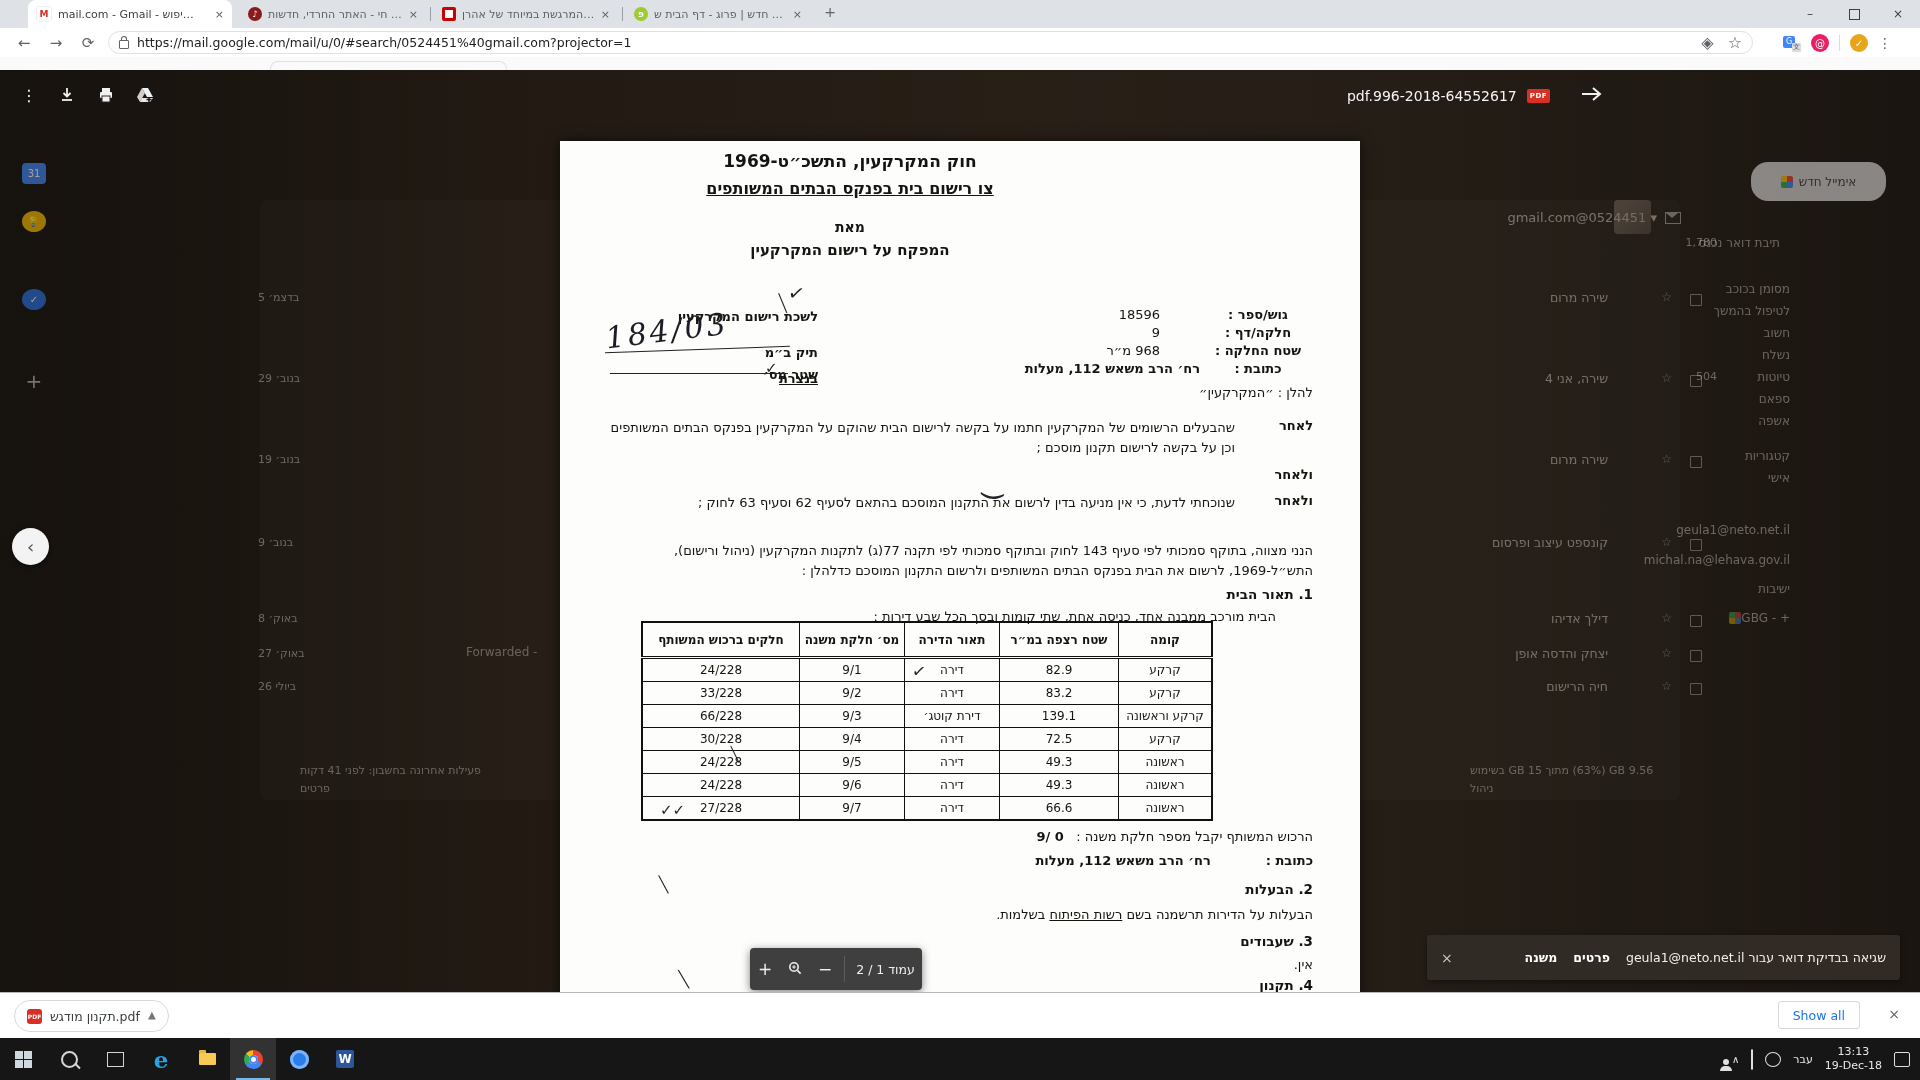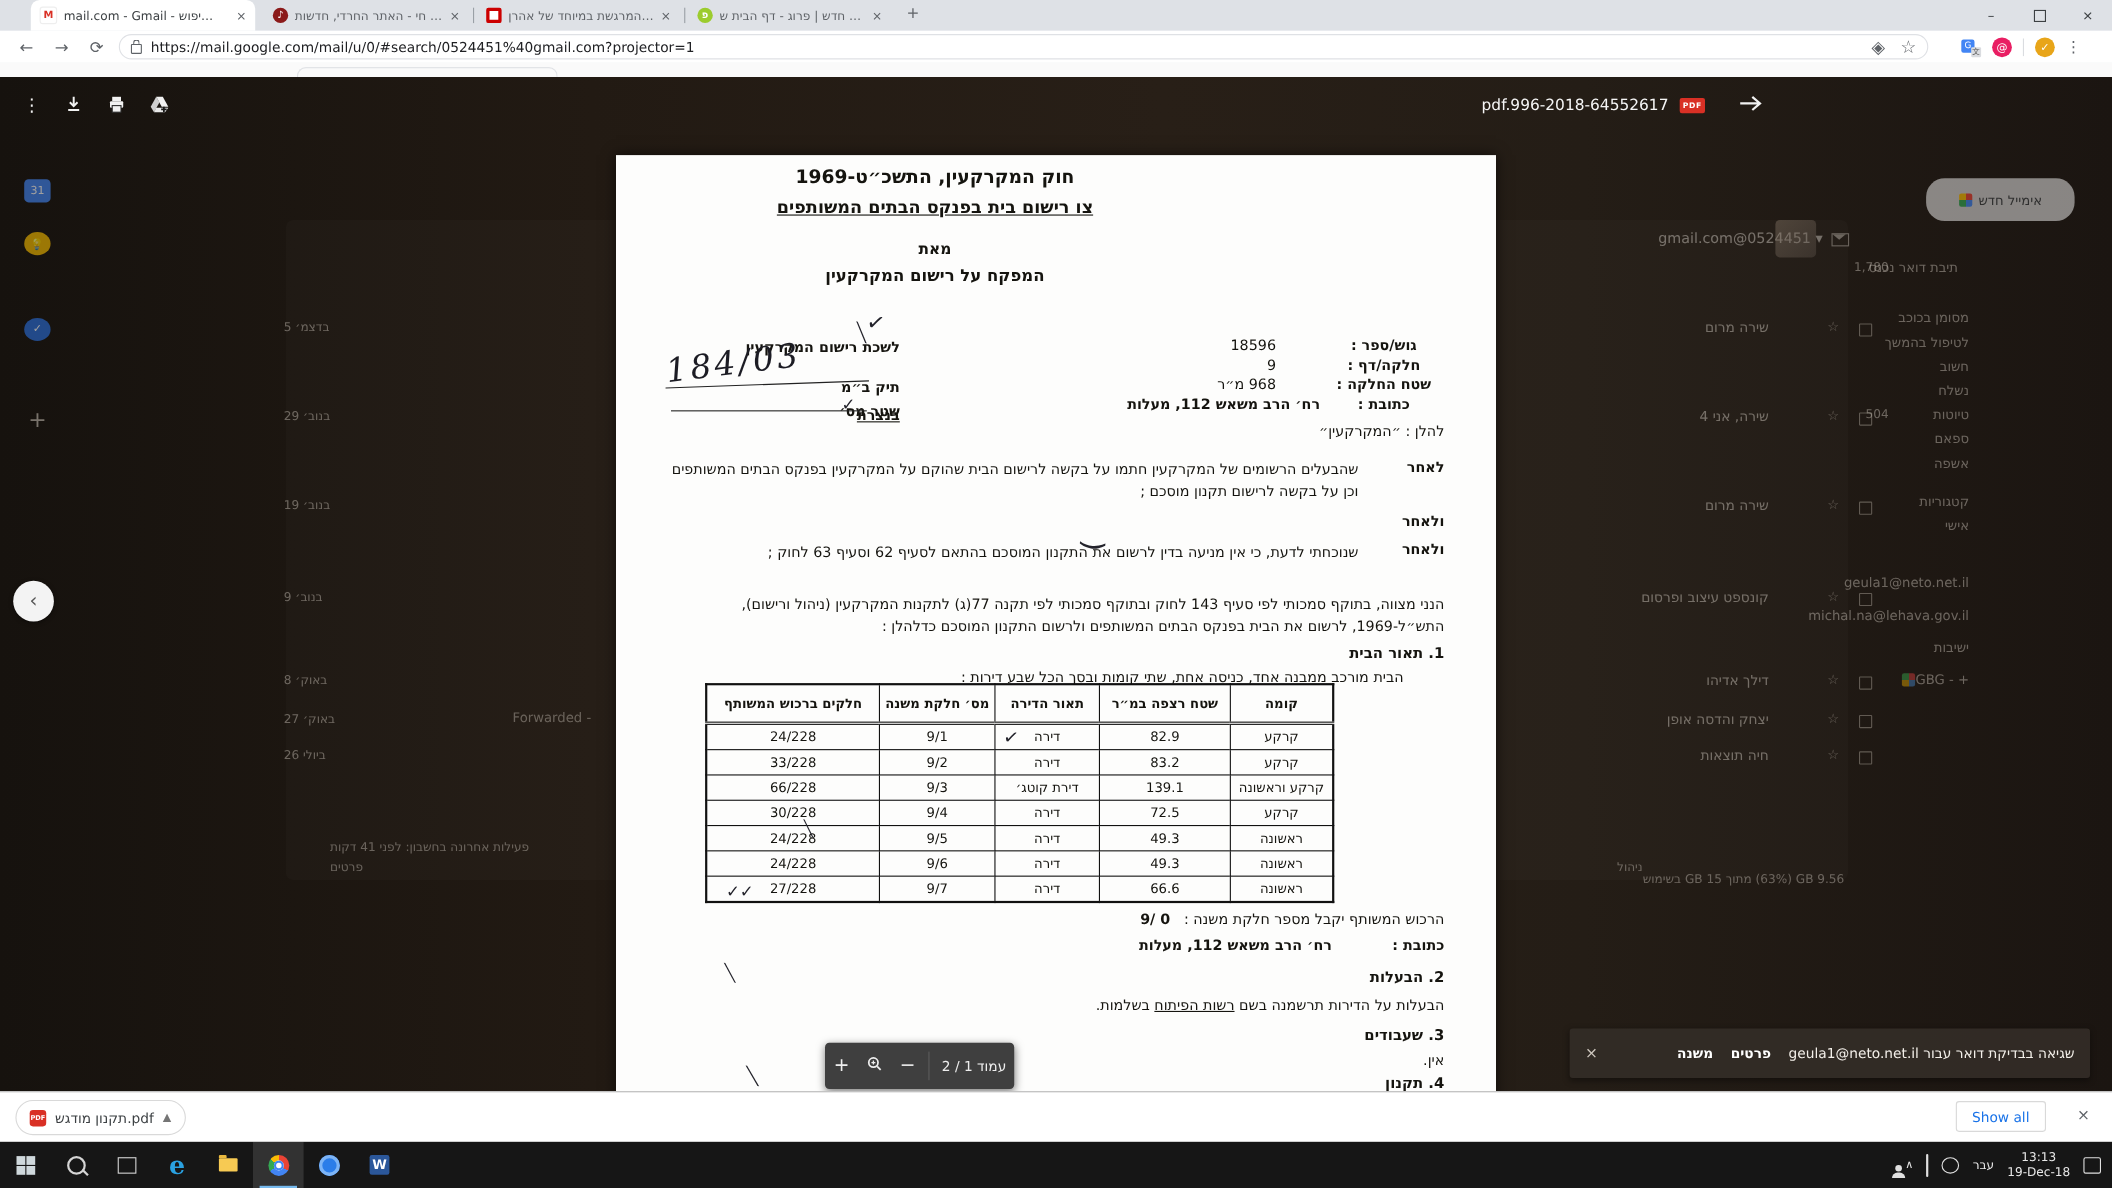--- a/index.html
+++ b/index.html
@@ -55,21 +55,21 @@
   .sidebar-item{position:absolute;width:170px;text-align:right;font-size:12px;color:#d8d0c6;white-space:nowrap;}
   .sb-badge{position:absolute;font-size:11px;color:#d8d0c6;}
   .gbg-icon{display:inline-block;width:12px;height:12px;background:conic-gradient(#e44 0 25%,#4a90d9 0 50%,#f4b400 0 75%,#3cba54 0);border-radius:2px;vertical-align:-2px;margin-left:5px;}
   .mail-sender{position:absolute;width:220px;text-align:right;font-size:12.5px;color:#e3dcd2;white-space:nowrap;}
   .mail-star{position:absolute;font-size:12px;color:#bdb5aa;}
   .mail-check{position:absolute;width:10px;height:10px;border:1.5px solid #bdb5aa;border-radius:1px;}
   .mail-date{position:absolute;font-size:11px;color:#d8d0c6;white-space:nowrap;}
   .fwd-frag{position:absolute;left:466px;top:575px;font-size:12px;color:#c9c2b8;}
   .footer-left1{position:absolute;left:300px;top:694px;font-size:11px;color:#cfc8bf;direction:rtl;}
   .footer-left2{position:absolute;left:300px;top:712px;font-size:11px;color:#cfc8bf;}
-  .footer-right{position:absolute;left:1470px;top:694px;width:230px;font-size:11px;color:#cfc8bf;direction:rtl;text-align:center;margin-top:29px;}
+  .footer-right{position:absolute;left:1470px;top:694px;width:230px;font-size:11px;color:#cfc8bf;direction:rtl;text-align:left;}
   .footer-right2{position:absolute;left:1470px;top:712px;font-size:11px;color:#cfc8bf;}
   .mini-icon{position:absolute;left:22px;width:24px;height:21px;border-radius:4px;display:flex;align-items:center;justify-content:center;font-size:10px;color:#fff;}
   .mi-cal{background:#4285f4;top:93px;}
   .mi-keep{background:#f5bb00;top:141px;border-radius:50%;}
   .mi-tasks{background:#2a6fdb;top:219px;border-radius:50%;}
   .mi-plus{top:300px;color:#b9b2a8;font-size:20px;}
   
   .pdf-toolbar{position:absolute;left:0;top:0;width:1920px;height:48px;}
   .pdf-tb-icon{position:absolute;top:14px;width:22px;height:22px;color:#f1f1f1;display:flex;align-items:center;justify-content:center;cursor:pointer;}
   .pdf-title-grp{position:absolute;right:370px;top:18px;display:flex;align-items:center;gap:10px;}
@@ -268,21 +268,21 @@
       <div class="mail-check dim" style="right:218px;top:545px;"></div>
         <div class="mail-star dim" style="right:248px;top:541px;">☆</div>
       <div class="mail-sender dim" style="right:312px;top:541px;">דילך אדיהו</div>
       <div class="mail-date dim" style="left:258px;top:542px;">8 באוק׳</div>
       <div class="mail-check dim" style="right:218px;top:580px;"></div>
         <div class="mail-star dim" style="right:248px;top:576px;">☆</div>
       <div class="mail-sender dim" style="right:312px;top:576px;">יצחק והדסה אופן</div>
       <div class="mail-date dim" style="left:258px;top:577px;">27 באוק׳</div>
       <div class="mail-check dim" style="right:218px;top:613px;"></div>
         <div class="mail-star dim" style="right:248px;top:609px;">☆</div>
-      <div class="mail-sender dim" style="right:312px;top:609px;">חיה תוצאות</div>
+      <div class="mail-sender dim" style="right:312px;top:609px;">חיה הרישום</div>
       <div class="mail-date dim" style="left:258px;top:610px;">26 ביולי</div>
 
       <div class="fwd-frag dim">Forwarded -</div>
 
       <div class="footer-left1 dim">פעילות אחרונה בחשבון: לפני 41 דקות</div>
       <div class="footer-left2 dim">פרטים</div>
       <div class="footer-right dim">9.56 GB ‏(63%) מתוך 15 GB בשימוש</div>
       <div class="footer-right2 dim">ניהול</div>
 
       <div class="mini-icon mi-cal dim2">31</div>

